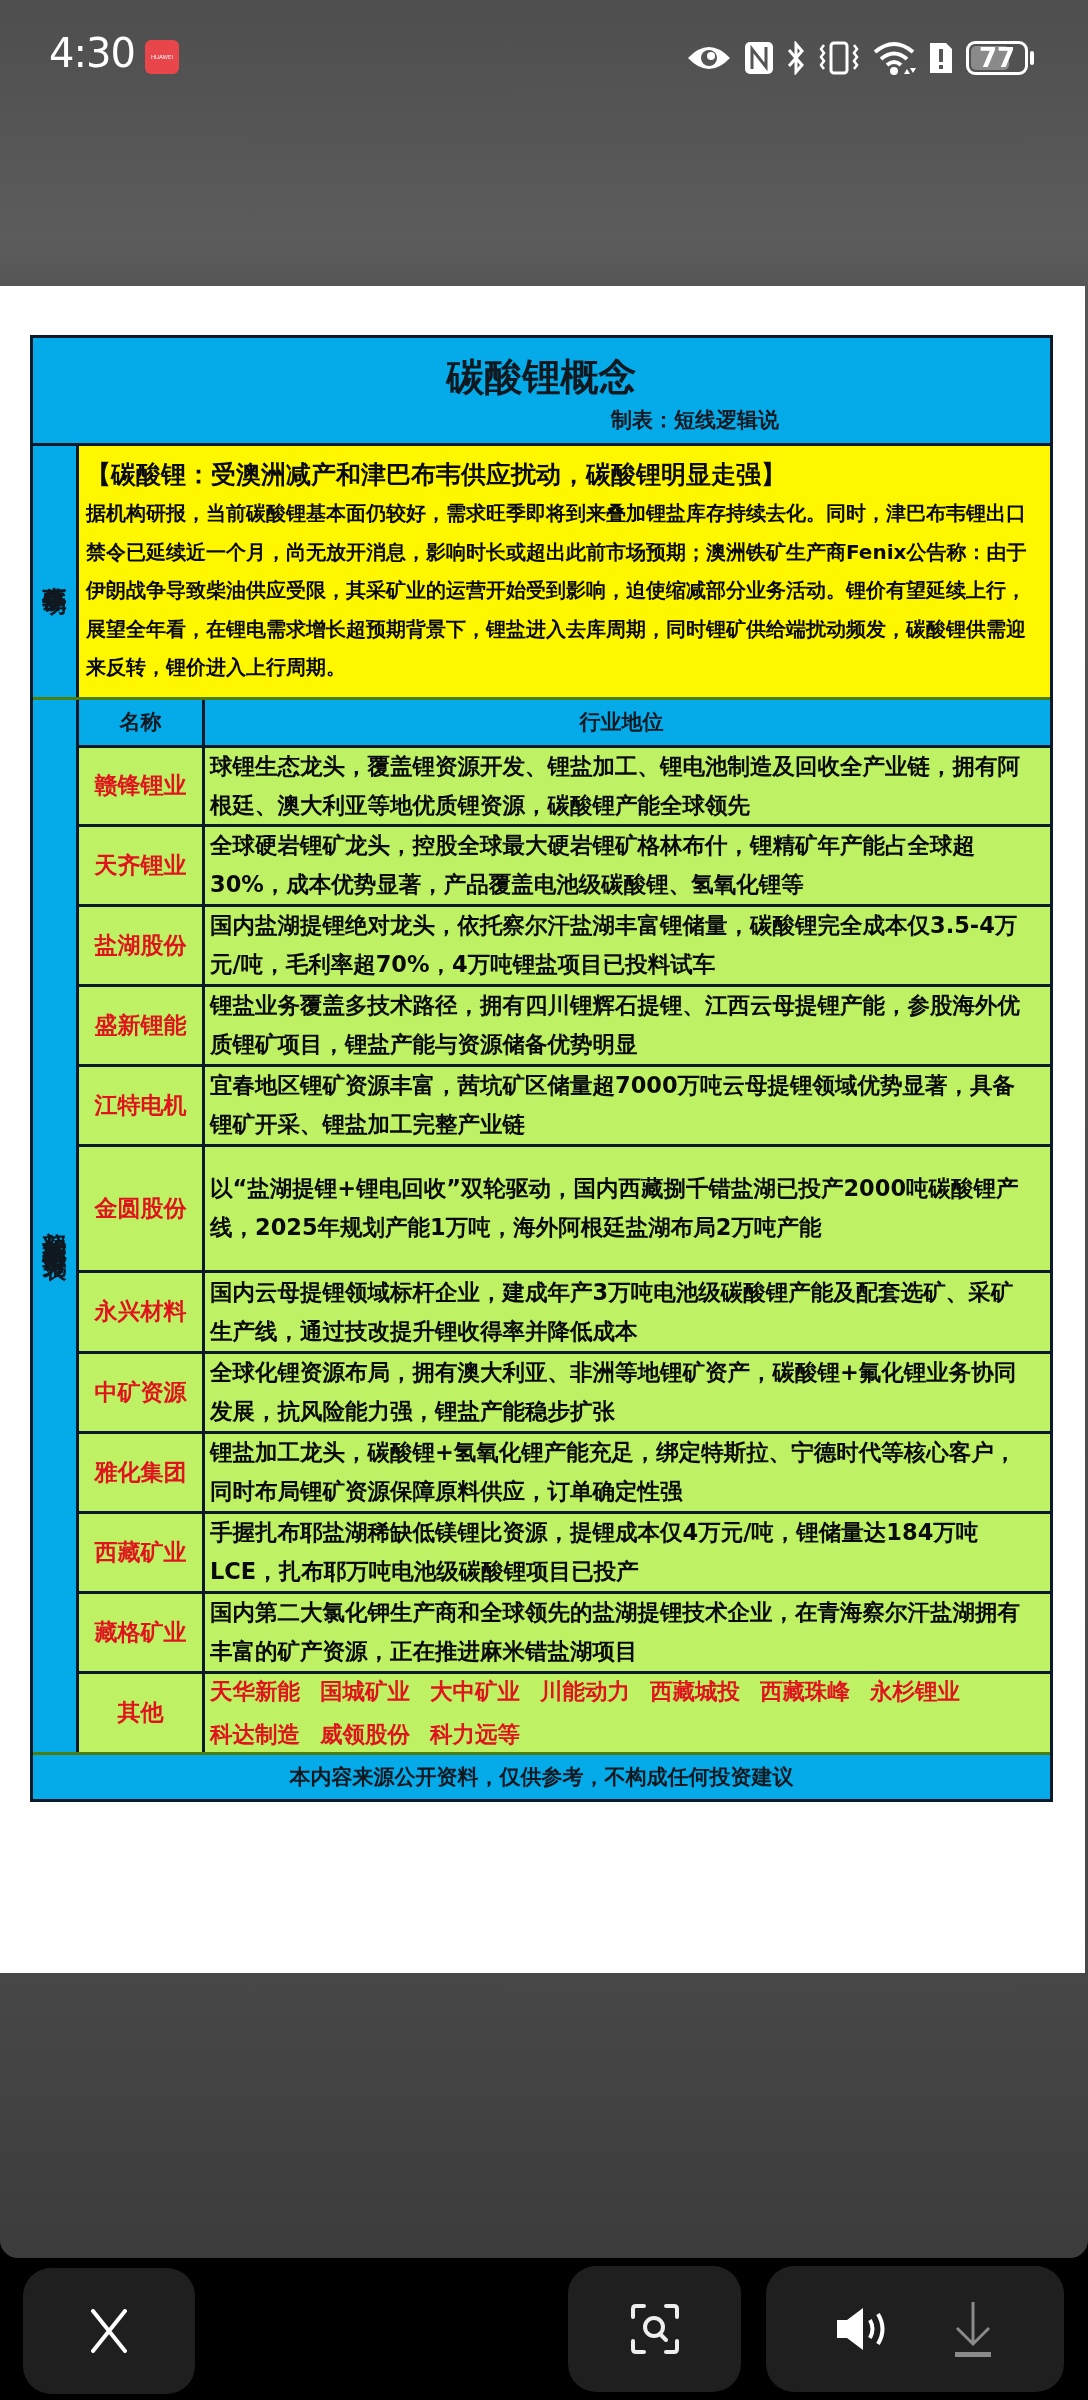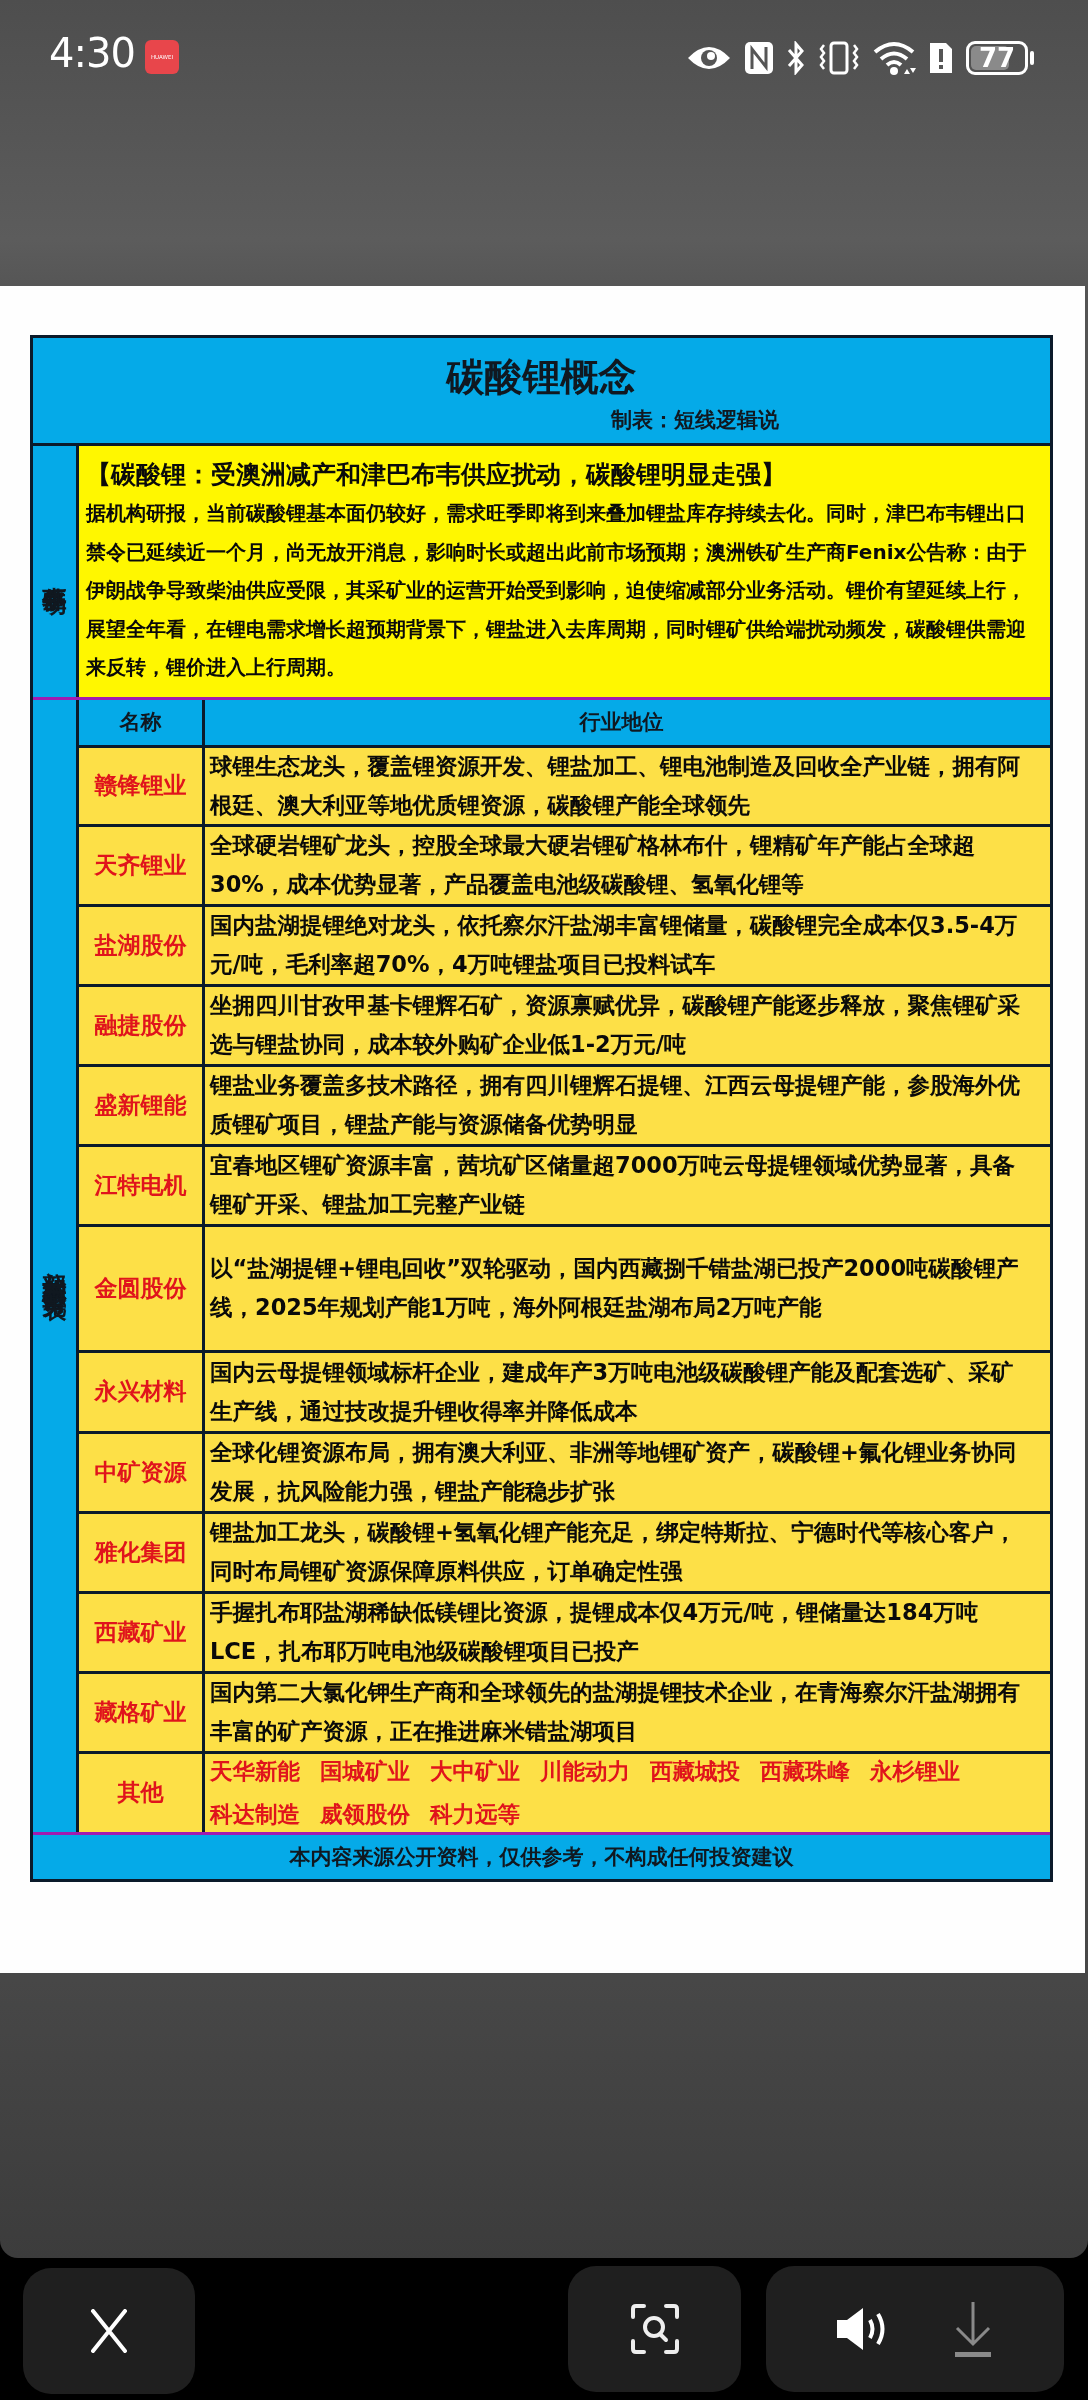--- a/index.html
+++ b/index.html
@@ -13,28 +13,28 @@
   .battery{width:62px;height:34px;border:3px solid #fff;border-radius:9px;box-sizing:border-box;position:relative;display:flex;align-items:center;justify-content:center;}
   .battery .fill{position:absolute;left:2px;top:2px;bottom:2px;width:68%;background:#8a8a8a;border-radius:5px;}
   .battery span{position:relative;font-size:26px;font-weight:bold;color:#fff;}
   .battery-tip{width:4px;height:14px;background:#fff;border-radius:2px;margin-left:-10px;}
 
   .panel{position:absolute;left:0;top:286px;width:1085px;height:1687px;background:#fefefe;}
   .tbl{position:absolute;left:30px;top:49px;width:1023px;border:3px solid #0b1a2a;box-sizing:border-box;background:#05aae8;}
   .t-head{height:105px;border-bottom:3px solid #0b1a2a;position:relative;}
   .t-title{position:absolute;left:0;right:0;top:14px;text-align:center;font-size:38px;font-weight:bold;color:#101820;}
   .t-maker{position:absolute;left:578px;top:68px;font-size:21px;font-weight:bold;color:#101820;}
-  .sec{display:flex;border-bottom:3px solid #a21caf;}
+  .sec{display:flex;border-bottom:3px solid #4d7c0f;}
   .vlabel{width:43px;flex:none;border-right:3px solid #0b1a2a;display:flex;align-items:center;justify-content:center;}
   .vlabel span{writing-mode:vertical-rl;text-orientation:upright;font-size:24px;font-weight:bold;color:#101820;letter-spacing:2px;}
   .event{flex:1;background:#fff700;padding:10px 6px 10px 7px;color:#0a0a0a;}
   .event .etitle{font-size:25px;font-weight:bold;line-height:38px;}
   .event .ebody{font-size:20px;font-weight:bold;line-height:38.5px;}
   .list{flex:1;display:flex;flex-direction:column;}
-  .row{display:flex;border-bottom:3px solid #0b1a2a;background:#fde047;}
+  .row{display:flex;border-bottom:3px solid #0b1a2a;background:#bef264;}
   .row:last-child{border-bottom:none;}
   .row.hdr{background:#05aae8;height:45px;}
   .cname{width:123px;flex:none;border-right:3px solid #0b1a2a;display:flex;align-items:center;justify-content:center;font-size:23px;font-weight:bold;color:#e0141c;}
   .row.hdr .cname,.row.hdr .cdesc{color:#101820;font-size:21px;justify-content:center;align-items:center;display:flex;}
   .cdesc{flex:1;padding:6px 17px 6px 5px;font-size:22.5px;font-weight:bold;line-height:39px;color:#0a0a0a;display:flex;align-items:center;}
   .cdesc.red{color:#e0141c;}
   .others{display:flex;flex-wrap:wrap;gap:4px 20px;}
   .t-foot{height:44px;display:flex;align-items:center;justify-content:center;font-size:21px;font-weight:bold;color:#101820;}
 
   .bottombar{position:absolute;left:0;top:2258px;width:1088px;height:142px;background:#000;}
@@ -114,24 +114,20 @@
               <div class="cname">赣锋锂业</div>
               <div class="cdesc">球锂生态龙头，覆盖锂资源开发、锂盐加工、锂电池制造及回收全产业链，拥有阿根廷、澳大利亚等地优质锂资源，碳酸锂产能全球领先</div>
             </div>
           <div class="row" style="height:77px">
               <div class="cname">天齐锂业</div>
               <div class="cdesc">全球硬岩锂矿龙头，控股全球最大硬岩锂矿格林布什，锂精矿年产能占全球超30%，成本优势显著，产品覆盖电池级碳酸锂、氢氧化锂等</div>
             </div>
           <div class="row" style="height:77px">
               <div class="cname">盐湖股份</div>
               <div class="cdesc">国内盐湖提锂绝对龙头，依托察尔汗盐湖丰富锂储量，碳酸锂完全成本仅3.5-4万元/吨，毛利率超70%，4万吨锂盐项目已投料试车</div>
-            </div>
-          <div class="row" style="height:77px">
-              <div class="cname">融捷股份</div>
-              <div class="cdesc">坐拥四川甘孜甲基卡锂辉石矿，资源禀赋优异，碳酸锂产能逐步释放，聚焦锂矿采选与锂盐协同，成本较外购矿企业低1-2万元/吨</div>
             </div>
           <div class="row" style="height:77px">
               <div class="cname">盛新锂能</div>
               <div class="cdesc">锂盐业务覆盖多技术路径，拥有四川锂辉石提锂、江西云母提锂产能，参股海外优质锂矿项目，锂盐产能与资源储备优势明显</div>
             </div>
           <div class="row" style="height:77px">
               <div class="cname">江特电机</div>
               <div class="cdesc">宜春地区锂矿资源丰富，茜坑矿区储量超7000万吨云母提锂领域优势显著，具备锂矿开采、锂盐加工完整产业链</div>
             </div>
           <div class="row" style="height:123px">

